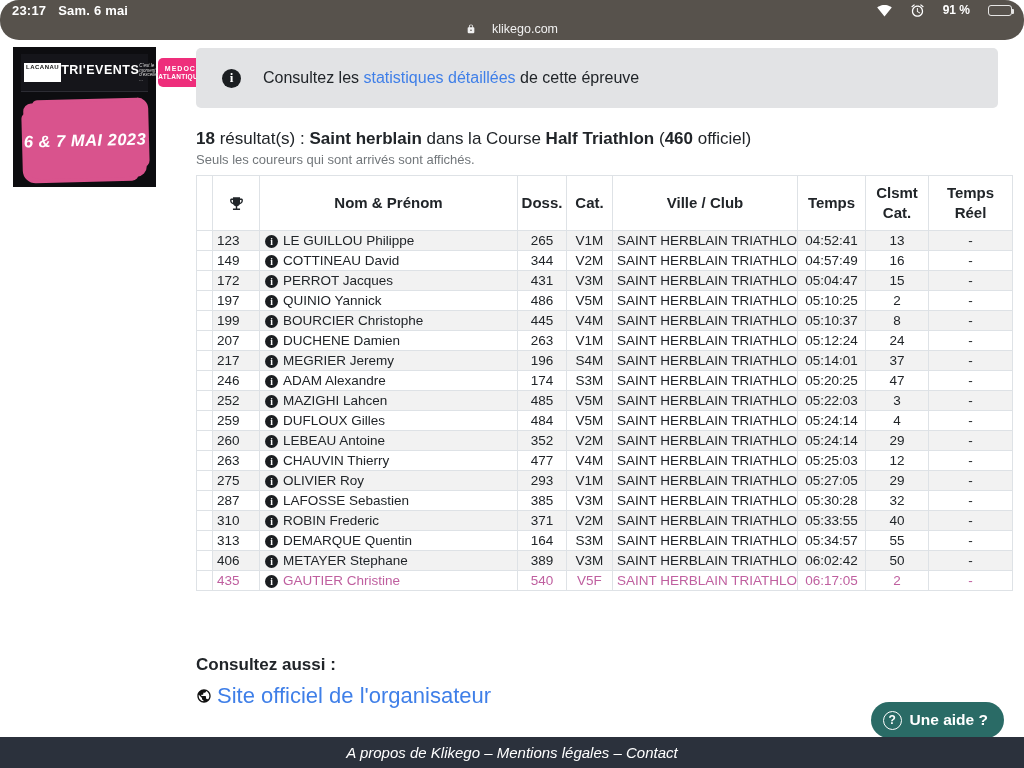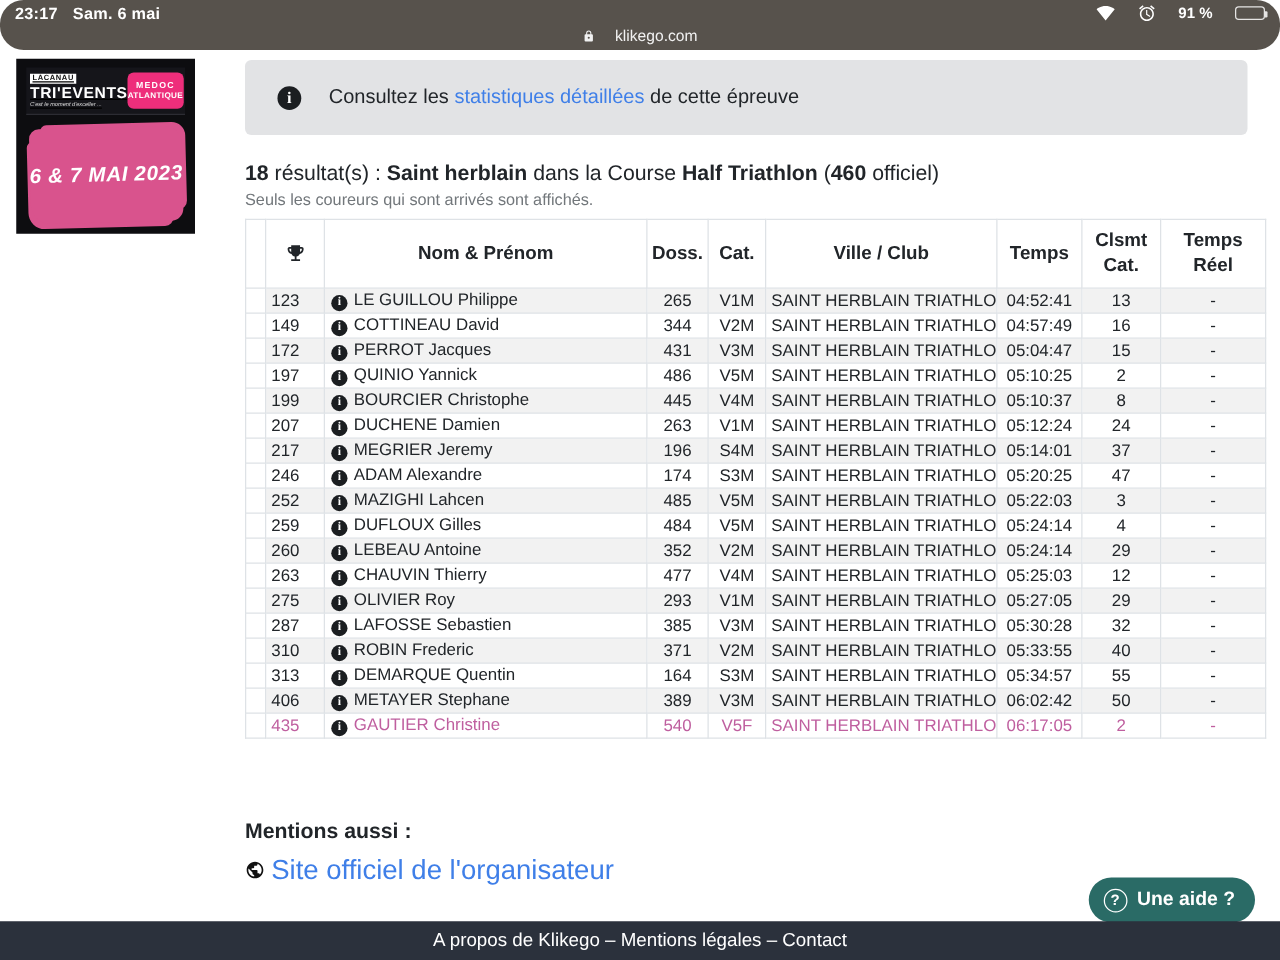--- a/index.html
+++ b/index.html
@@ -22,21 +22,21 @@
   .sb-url { position:absolute; top:19px; left:0; right:0; height:20px;
     display:flex; justify-content:center; align-items:center; gap:16px;
     color:#f1f1f1; font-size:12.5px; }
   .lock-svg { width:10px; height:10px; fill:#f1f1f1; }
 
   
   .poster { position:absolute; left:13px; top:47px; width:143px; height:140px;
     background:#0d0d10; padding:7px 8px; }
   .poster-top { height:38px; background:#15151a; border-bottom:1px solid #2c2c33;
     display:flex; align-items:center; justify-content:space-between; padding:2px 3px; }
-  .pt-left { display:flex; flex-direction:column; line-height:1;text-decoration:underline; }
+  .pt-left { display:flex; line-height:1; }
   .lacanau { background:#fff; color:#111; font-size:6px; font-weight:700;
     letter-spacing:.5px; padding:1px 2px; width:max-content; }
   .trievents { color:#fff; font-size:12.5px; font-weight:700; letter-spacing:.5px; margin-top:1px; }
   .tagline { color:#ddd; font-size:4.5px; font-style:italic; margin-top:1.5px; }
   .medoc-badge { background:#ee2e7b; color:#fff; border-radius:5px; width:53px; height:29px;
     display:flex; flex-direction:column; align-items:center; justify-content:center;
     font-weight:700; line-height:1.1; }
   .medoc-badge .l1 { font-size:7px; letter-spacing:1px; }
   .medoc-badge .l2 { font-size:6.5px; letter-spacing:.3px; }
   .brush-wrap { height:95px; display:flex; align-items:center; justify-content:center; }
@@ -90,21 +90,21 @@
     background:#2a6b66; color:#fff; border:none; border-radius:19px;
     display:flex; align-items:center; gap:8px; font-size:15.5px; font-weight:600;
     cursor:pointer; font-family:"Liberation Sans", sans-serif; }
   .qmark { width:19px; height:19px; border:1.6px solid #fff; border-radius:50%;
     display:inline-flex; align-items:center; justify-content:center;
     font-size:12px; font-weight:700; }
 
   .footer { position:absolute; left:0; top:737px; width:1024px; height:31px;
     background:#2b313c; color:#fff; display:flex; align-items:center; justify-content:center;
     font-size:15px; }
-  .footer a { color:#fff; text-decoration:none; cursor:pointer; }
+  .footer a { color:#fff; text-decoration:none; cursor:pointer;font-style:italic; }
   .footer .sep { white-space:pre; }
 </style>
 </head>
 <body>
 
 <div class="statusbar">
   <div class="sb-row1">
     <div class="sb-left">
       <span>23:17</span>
       <span>Sam. 6 mai</span>
@@ -378,21 +378,21 @@
           <td class="c3">540</td>
           <td class="c4">V5F</td>
           <td class="c5">SAINT HERBLAIN TRIATHLON</td>
           <td class="c6">06:17:05</td>
           <td class="c7">2</td>
           <td class="c8">-</td>
         </tr>
       </tbody>
   </table>
 
-  <div class="also">Mentions aussi :</div>
+  <div class="also">Consultez aussi :</div>
   <div class="also-link">
     <svg class="globe-svg" viewBox="0 0 24 24">
       <path d="M12 2C6.48 2 2 6.48 2 12s4.48 10 10 10 10-4.48 10-10S17.52 2 12 2zm-1 17.93c-3.95-.49-7-3.85-7-7.93 0-.62.08-1.21.21-1.79L9 15v1c0 1.1.9 2 2 2v1.93zm6.9-2.54c-.26-.81-1-1.39-1.9-1.39h-1v-3c0-.55-.45-1-1-1H8v-2h2c.55 0 1-.45 1-1V7h2c1.1 0 2-.9 2-2v-.41c2.93 1.19 5 4.06 5 7.41 0 2.08-.8 3.97-2.1 5.39z"></path>
     </svg>
     <a class="link">Site officiel de l'organisateur</a>
   </div>
 </div>
 
 <button class="help-btn">
   <span class="qmark">?</span>

